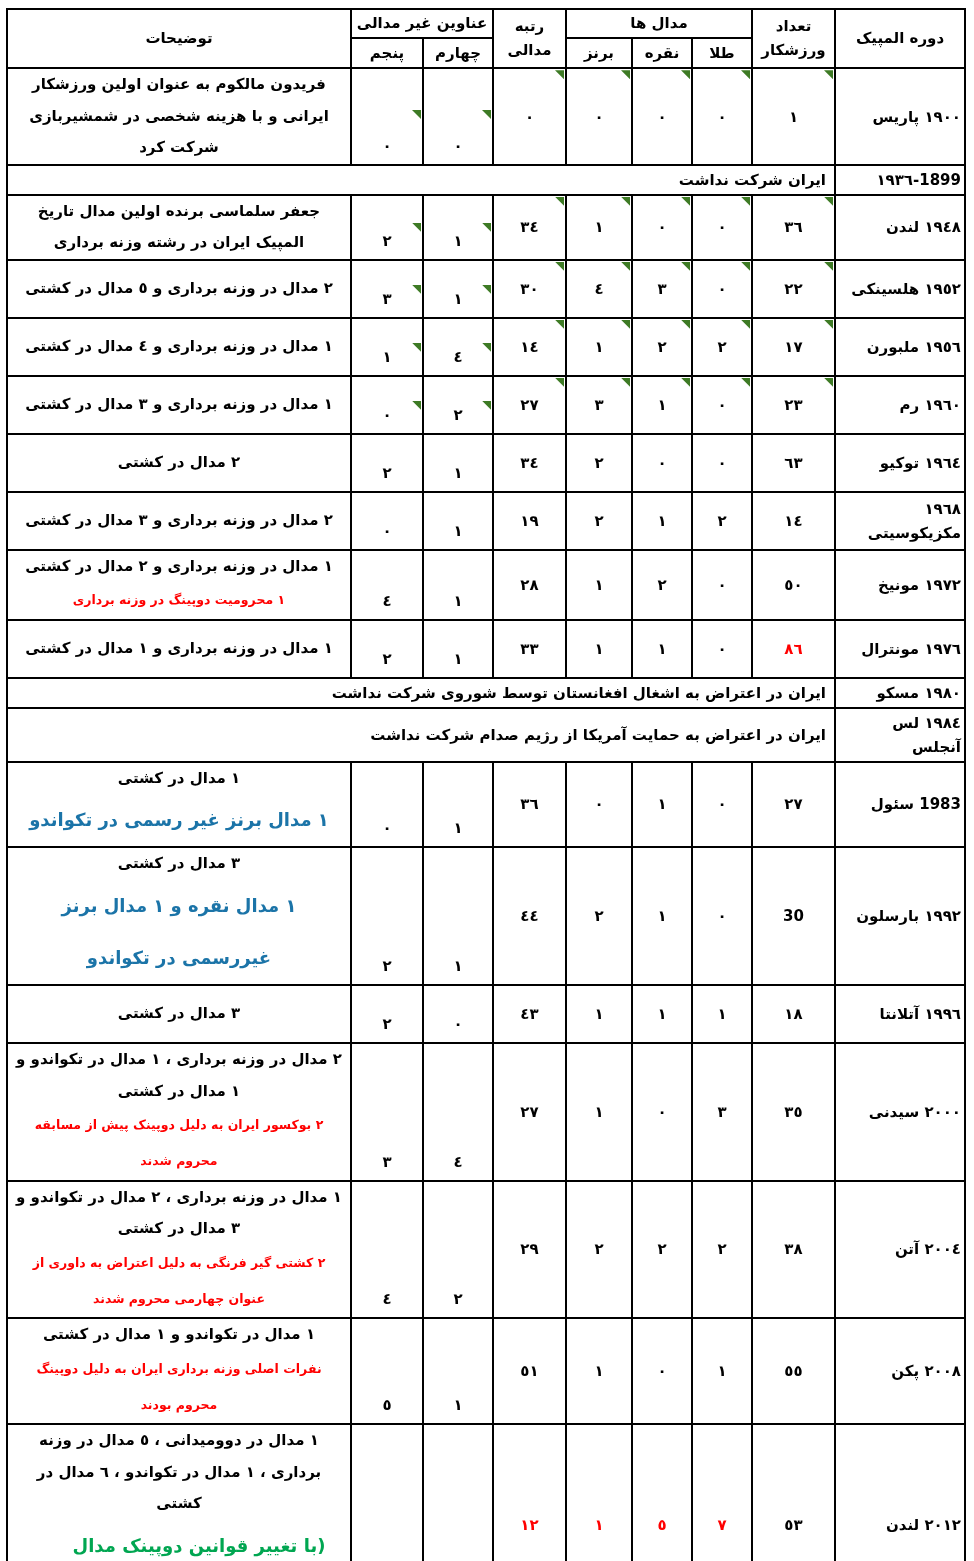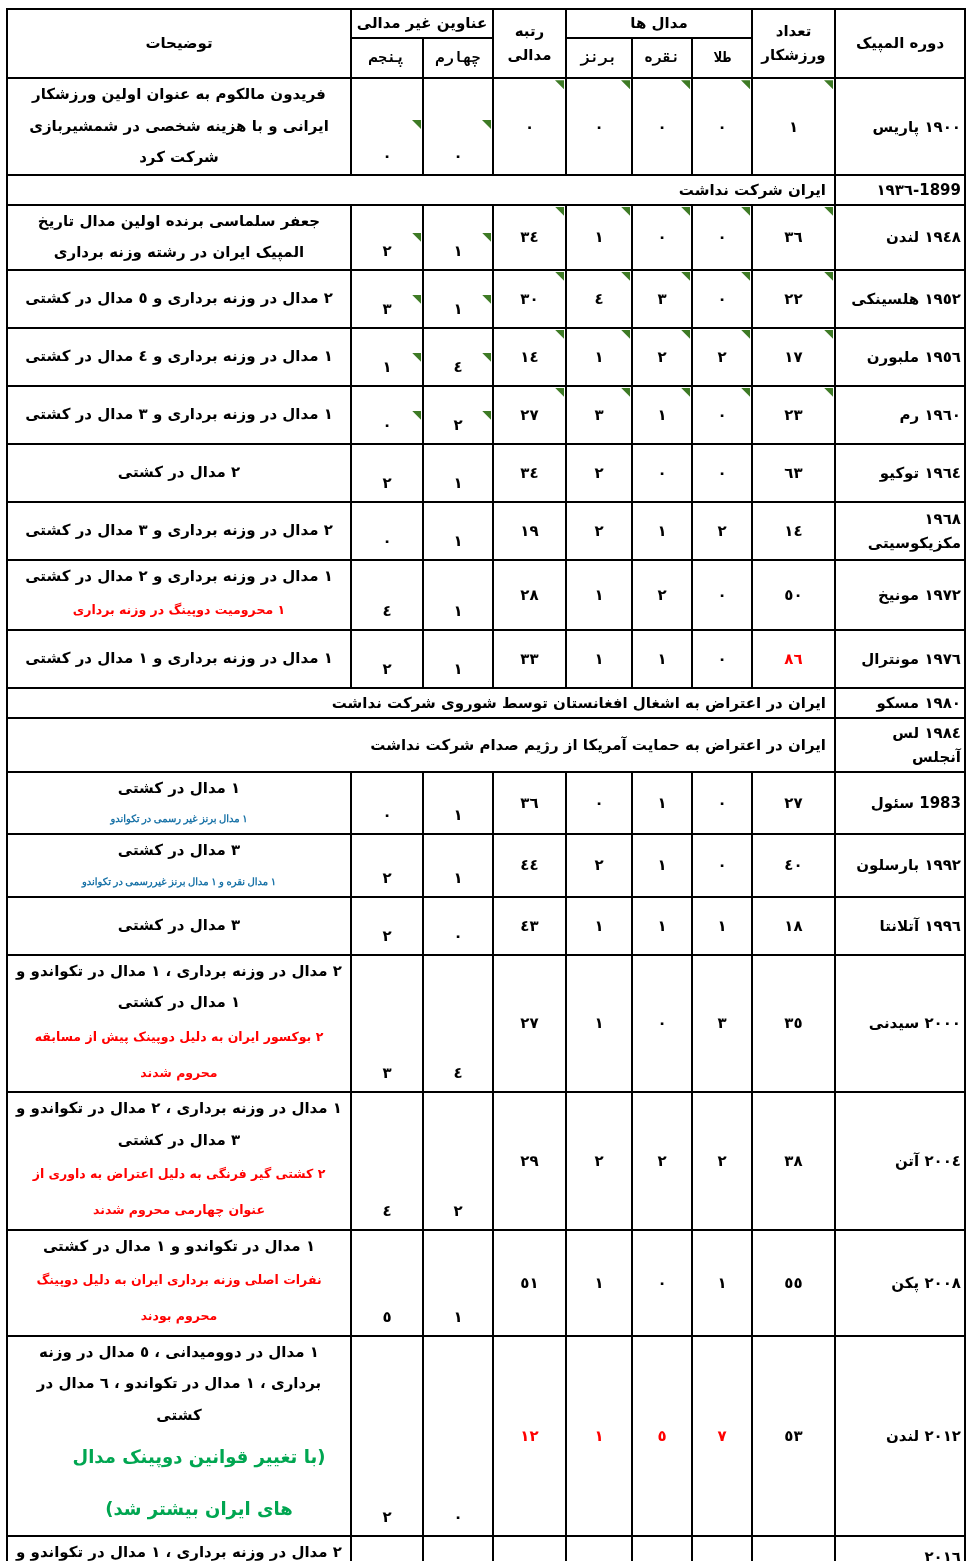--- a/index.html
+++ b/index.html
@@ -5,32 +5,32 @@
   :root{
     --red:#ff0000; --blue:#1b74a8; --green:#00a651; --flag:#3e7b25; --border:#000000;
   }
   html,body{margin:0;padding:0;background:#ffffff;}
   body{width:974px;font-family:"DejaVu Sans",sans-serif;color:#000;}
   .page{padding:8px;}
   table{border-collapse:collapse;width:958px;direction:rtl;table-layout:fixed;}
   th,td{border:2px solid var(--border);font-weight:bold;color:#000;box-sizing:border-box;}
   thead th{font-size:15px;padding:2px;text-align:center;line-height:1.55;}
   thead tr.h1 th{height:28px;}
-  thead tr.h2 th{height:40px;font-family:Liberation Mono, monospace;}
+  thead tr.h2 th{height:30px;}
   td.year{font-size:15px;text-align:right;padding:2px 3px;line-height:1.6;}
   tr.row-data td{height:58px;}
   tr.row-merged td{height:22px;}
   td.num{font-size:15px;text-align:center;position:relative;padding:3px;}
   td.vbot{vertical-align:bottom;padding-bottom:9px;}
   td.note{font-size:15px;text-align:center;padding:0 8px;line-height:2.1;}
   td.mergedtxt{font-size:15px;text-align:right;padding:2px 8px;border-radius:7px;}
   .red{color:var(--red);}
   .nl{line-height:2.1;}
   .nl.c-red{color:var(--red);font-size:12.5px;line-height:2.9;}
-  .nl.c-blue{color:var(--blue);font-size:10px;line-height:2.9;font-family:Liberation Serif, serif;}
+  .nl.c-blue{color:var(--blue);font-size:18px;line-height:2.9;}
   .nl.c-green{color:var(--green);font-size:18px;line-height:2.9;margin-left:40px;}
   .flag{position:absolute;width:9px;height:9px;background:var(--flag);
         clip-path:polygon(0 0,100% 0,100% 100%);right:1px;}
   .flag.top{top:1px;}
   .flag.mid{top:43%;}
 </style>
 </head>
 <body>
 
 <div class="page">
@@ -239,21 +239,21 @@
           <td class="num vbot"><span>٠</span></td>
           <td class="note">
             <div class="nl c-black">١ مدال در کشتی</div>
             <div class="nl c-blue">١ مدال برنز غیر رسمی در تکواندو</div>
           </td>
         </tr>
         <tr class="row-data">
           <td class="year">
             <div>١٩٩٢ بارسلون</div>
           </td>
-          <td class="num"><span>٤٠</span></td>
+          <td class="num"><span>30</span></td>
           <td class="num"><span>٠</span></td>
           <td class="num"><span>١</span></td>
           <td class="num"><span>٢</span></td>
           <td class="num"><span>٤٤</span></td>
           <td class="num vbot"><span>١</span></td>
           <td class="num vbot"><span>٢</span></td>
           <td class="note">
             <div class="nl c-black">٣ مدال در کشتی</div>
             <div class="nl c-blue">١ مدال نقره و ١ مدال برنز غیررسمی در تکواندو</div>
           </td>

